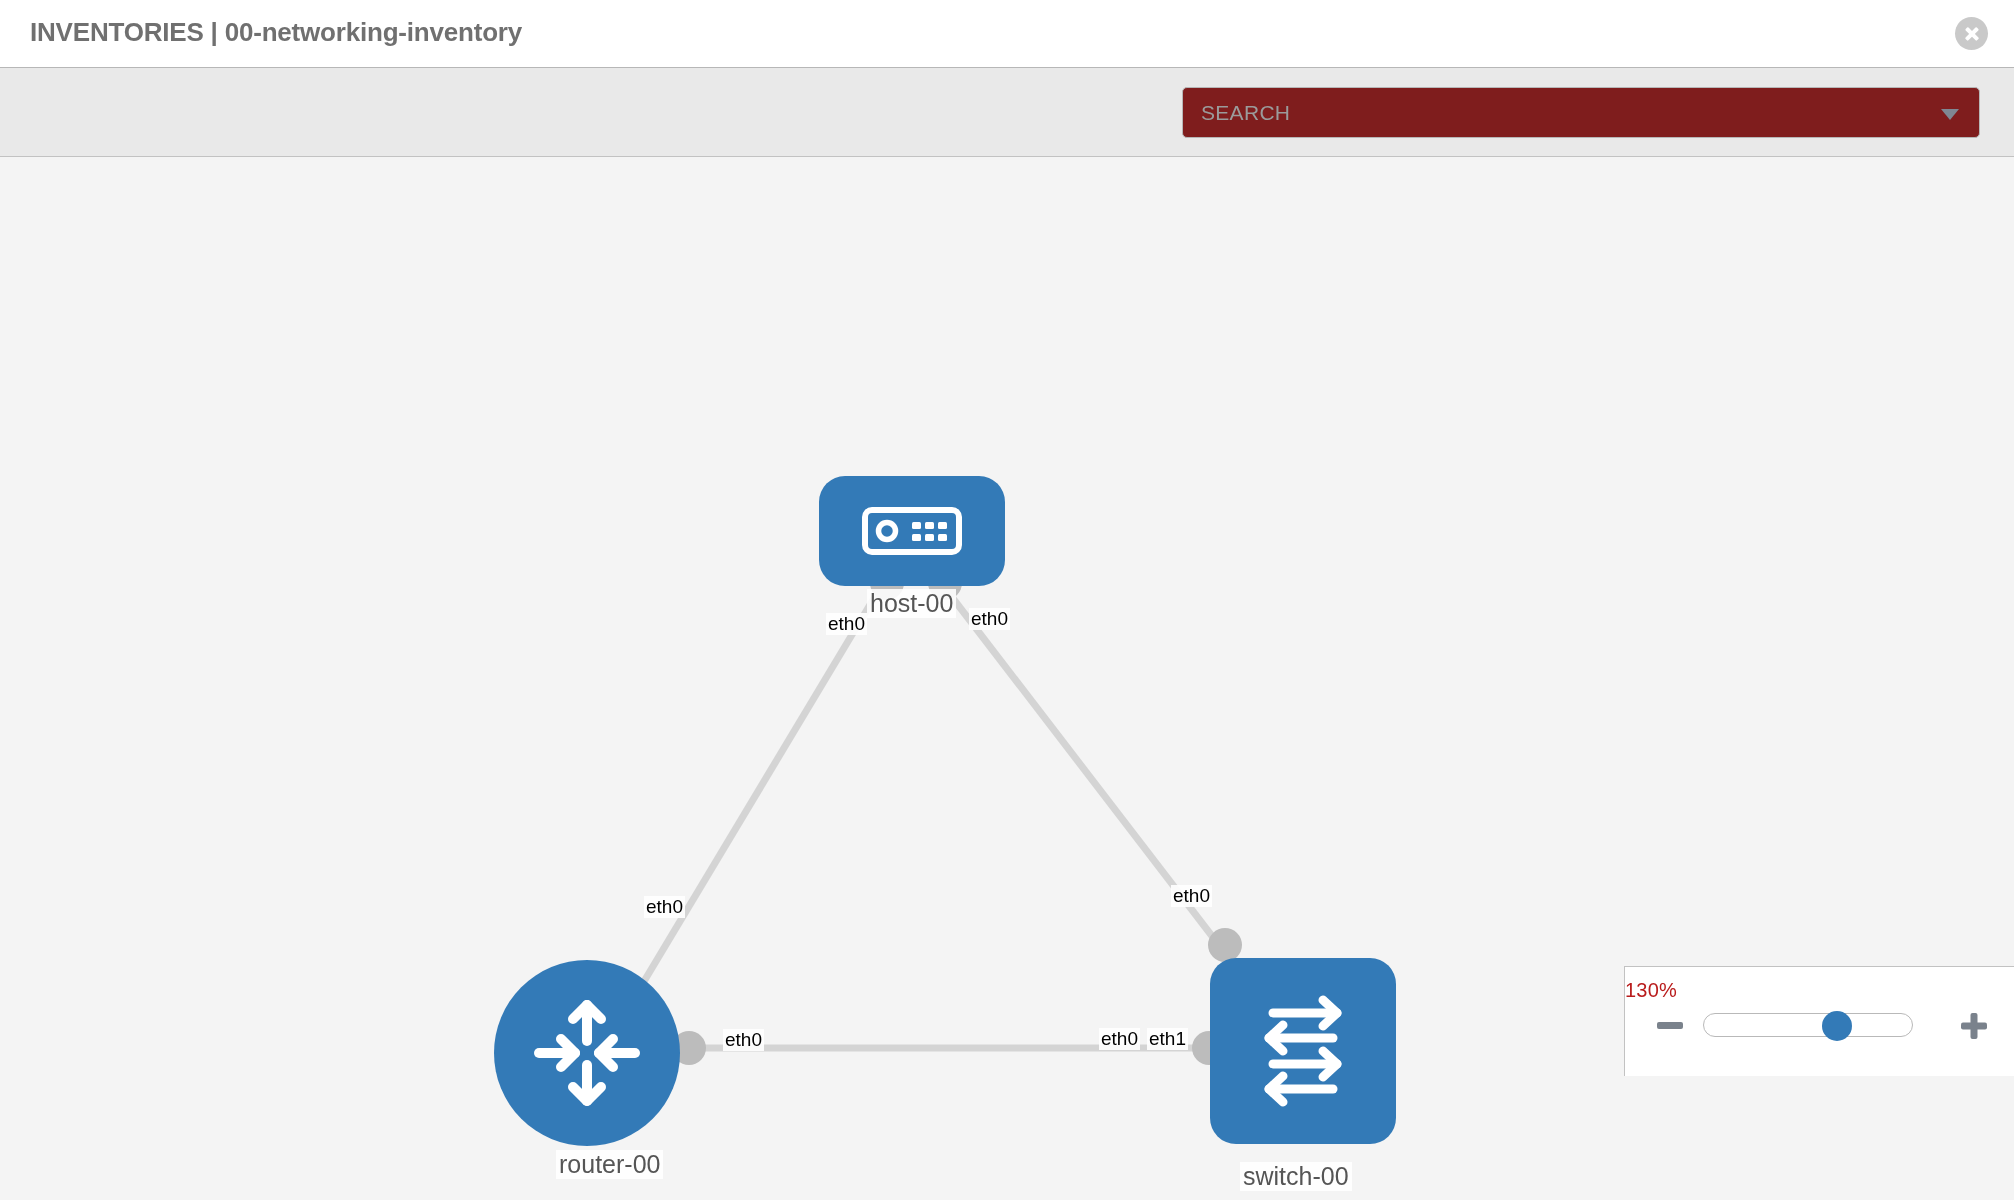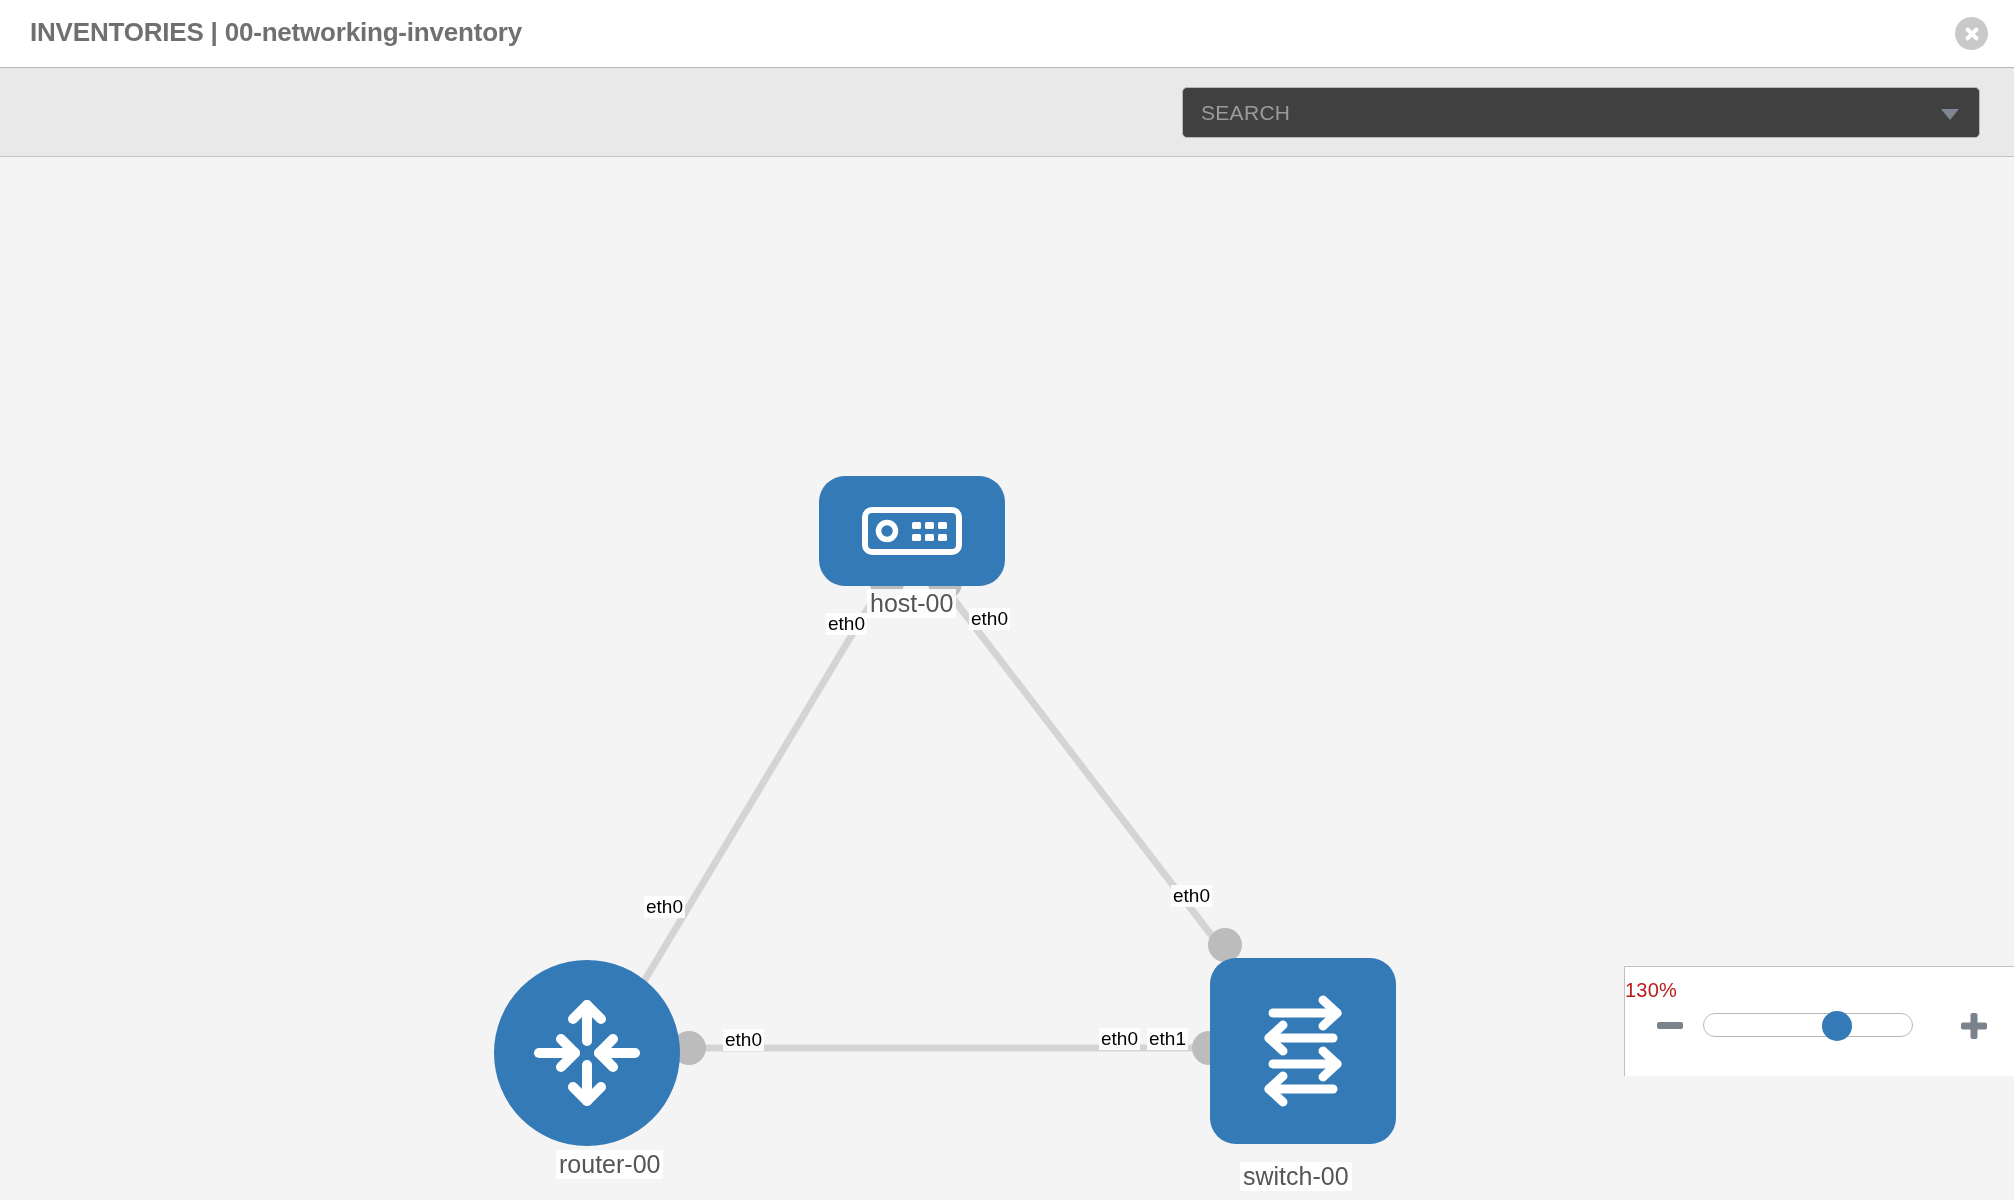--- a/index.html
+++ b/index.html
@@ -57,21 +57,21 @@
   }
   .tool-icon {
     position: absolute; top: 92px;
     width: 44px; height: 44px; cursor: pointer;
   }
   .icon-wrench { left: 1042px; }
   .icon-key    { left: 1110px; }
   .search-box {
     position: absolute; left: 1182px; top: 19px;
     width: 798px; height: 51px;
-    background: #404040; border: 1px solid #b7b7b7; border-radius: 5px;
+    background: #7f1d1d; border: 1px solid #b7b7b7; border-radius: 5px;
     cursor: text;
   }
   .search-label {
     position: absolute; left: 18px; top: 13px;
     font-size: 21px; color: #9b9b9b; letter-spacing: 0.3px;
   }
 
   
   .canvas {
     position: absolute; top: 158px; left: 0;

